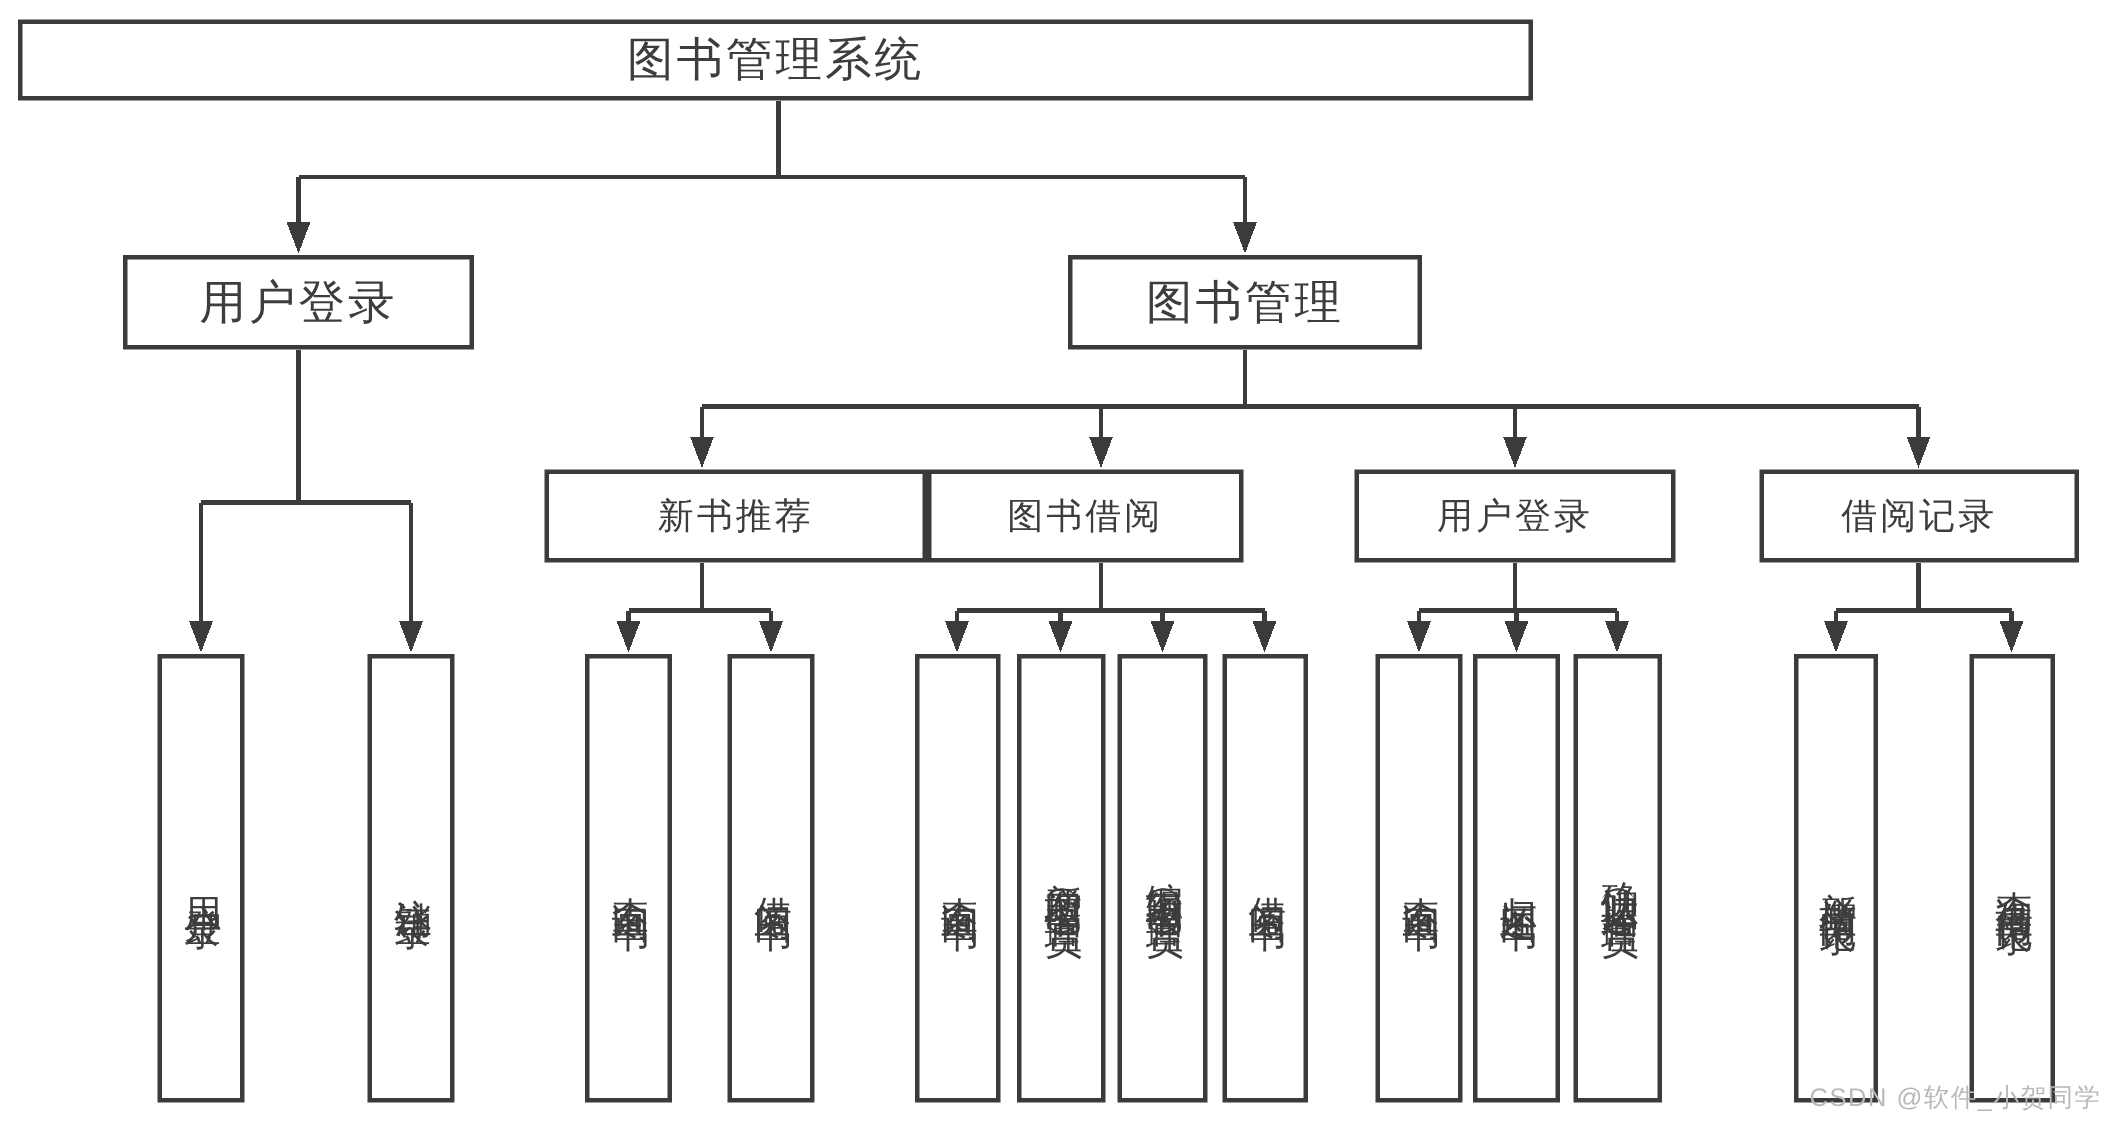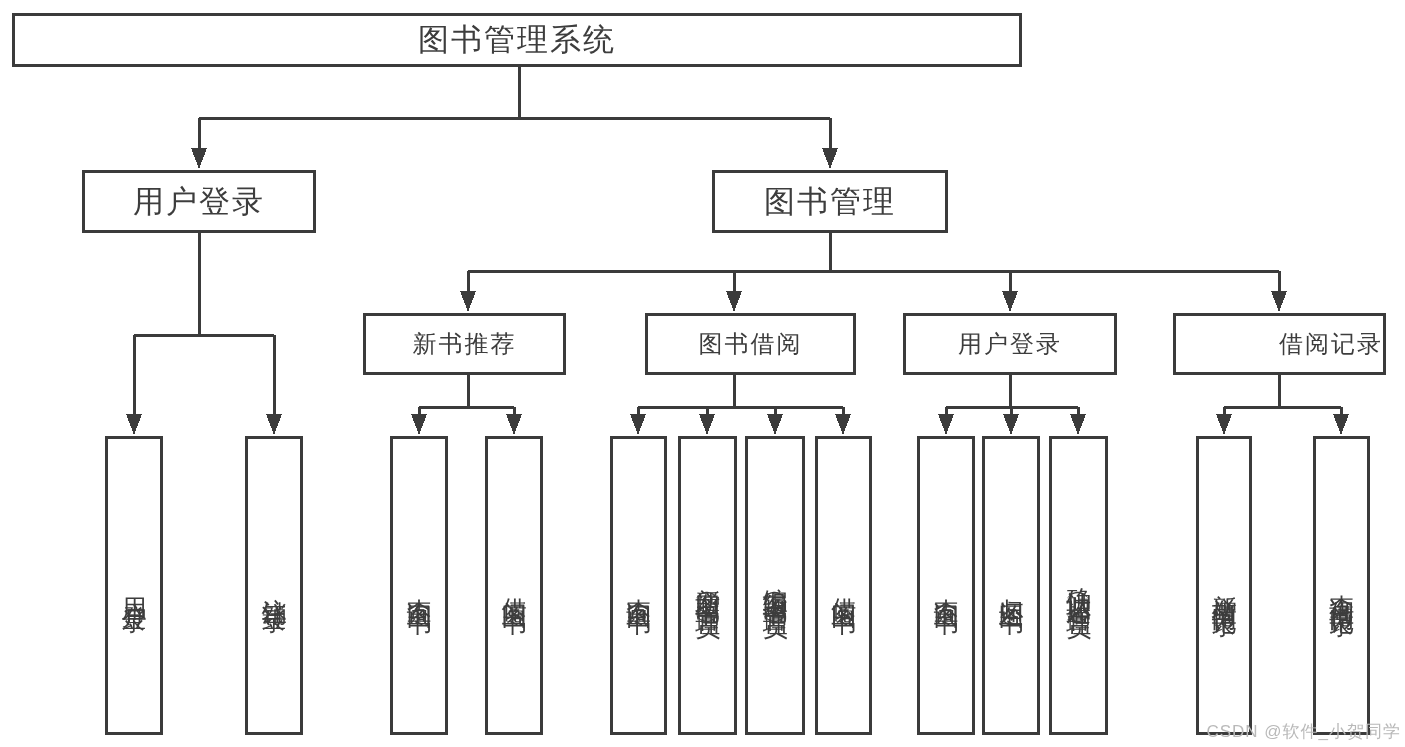--- a/index.html
+++ b/index.html
@@ -132,30 +132,30 @@
     <span>图书管理系统</span>
   </div>
 
   <div class="node h-node l2-node" style="left:82px; width:234px;">
     <span>用户登录</span>
   </div>
   <div class="node h-node l2-node" style="left:712px; width:236px;">
     <span>图书管理</span>
   </div>
 
-  <div class="node h-node l3-node" style="left:363px; width:203px;justify-content:center;">
+  <div class="node h-node l3-node" style="left:363px; width:255px;justify-content:center;">
     <span>新书推荐</span>
   </div>
-  <div class="node h-node l3-node" style="left:645px; width:211px;">
+  <div class="node h-node l3-node" style="left:618px; width:211px;">
     <span>图书借阅</span>
   </div>
   <div class="node h-node l3-node" style="left:903px; width:214px;">
     <span>用户登录</span>
   </div>
-  <div class="node h-node l3-node" style="left:1173px; width:213px;justify-content:flex-end;">
+  <div class="node h-node l3-node" style="left:1173px; width:213px;">
     <span>借阅记录</span>
   </div>
 
   <div class="node leaf" style="left:105px; width:58px;">
     <span class="v-text">用户登录</span>
   </div>
   <div class="node leaf" style="left:245px; width:58px;">
     <span class="v-text">注销登录</span>
   </div>
 

